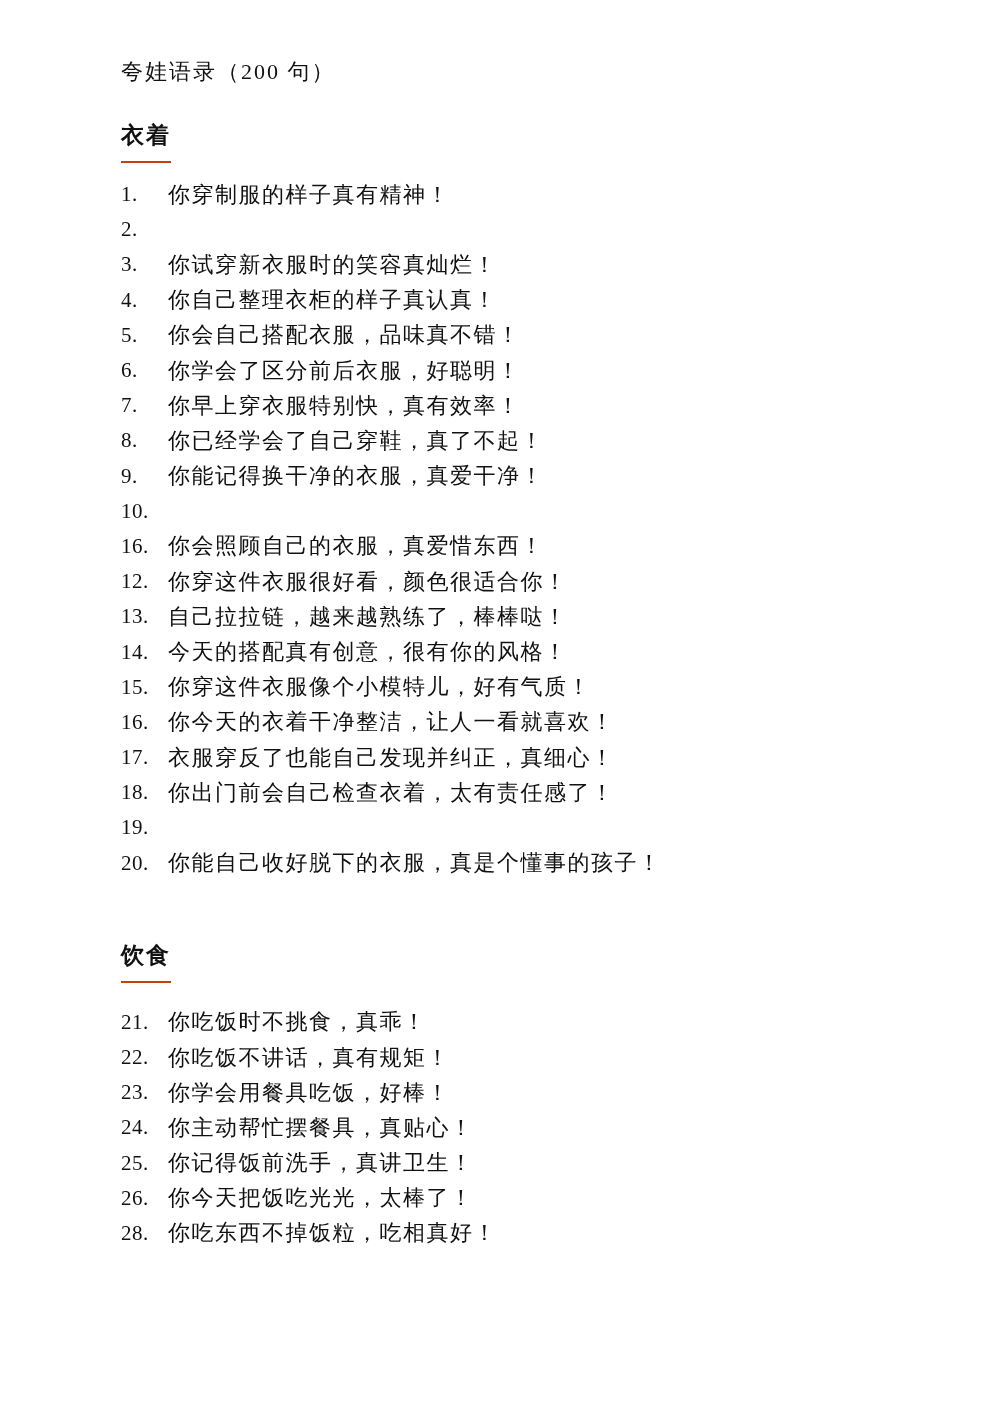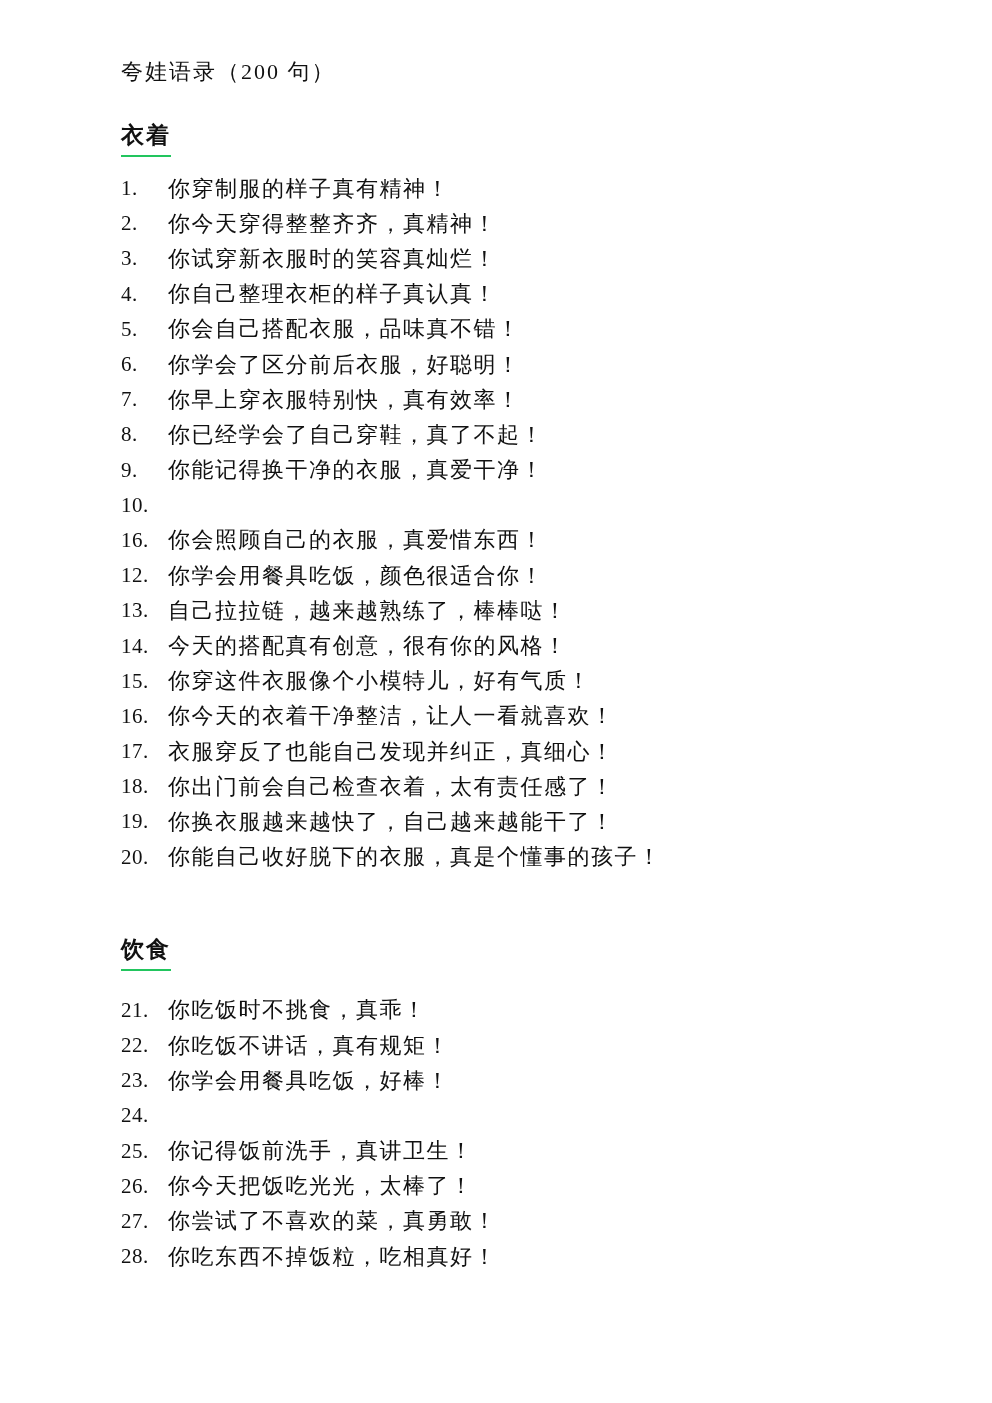--- a/index.html
+++ b/index.html
@@ -31,22 +31,22 @@
   }
   .section-heading {
     margin: 34px 0 0 0;
     font-size: 23px;
     line-height: 30px;
     font-weight: bold;
     letter-spacing: 2px;
   }
   .section-heading .heading-text {
     display: inline-block;
-    border-bottom: 2px solid #22c55e;
-    padding-bottom: 4px;
+    border-bottom: 2px solid #c2410c;
+    padding-bottom: 10px;
   }
   .section-heading.second {
     margin-top: 60px;
   }
   .list {
     margin-top: 14px;
   }
   .list.second {
     margin-top: 22px;
   }
@@ -79,21 +79,20 @@
 
       <div class="list">
 
           <div class="row">
             <span class="num">1.</span>
             <span class="txt">你穿制服的样子真有精神！</span>
           </div>
 
           <div class="row">
             <span class="num">2.</span>
-            <span class="txt">你今天穿得整整齐齐，真精神！</span>
           </div>
 
           <div class="row">
             <span class="num">3.</span>
             <span class="txt">你试穿新衣服时的笑容真灿烂！</span>
           </div>
 
           <div class="row">
             <span class="num">4.</span>
             <span class="txt">你自己整理衣柜的样子真认真！</span>
@@ -128,21 +127,21 @@
             <span class="num">10.</span>
           </div>
 
           <div class="row">
             <span class="num">16.</span>
             <span class="txt">你会照顾自己的衣服，真爱惜东西！</span>
           </div>
 
           <div class="row">
             <span class="num">12.</span>
-            <span class="txt">你学会用餐具吃饭，颜色很适合你！</span>
+            <span class="txt">你穿这件衣服很好看，颜色很适合你！</span>
           </div>
 
           <div class="row">
             <span class="num">13.</span>
             <span class="txt">自己拉拉链，越来越熟练了，棒棒哒！</span>
           </div>
 
           <div class="row">
             <span class="num">14.</span>
             <span class="txt">今天的搭配真有创意，很有你的风格！</span>
@@ -163,21 +162,20 @@
             <span class="txt">衣服穿反了也能自己发现并纠正，真细心！</span>
           </div>
 
           <div class="row">
             <span class="num">18.</span>
             <span class="txt">你出门前会自己检查衣着，太有责任感了！</span>
           </div>
 
           <div class="row">
             <span class="num">19.</span>
-            <span class="txt">你换衣服越来越快了，自己越来越能干了！</span>
           </div>
 
           <div class="row">
             <span class="num">20.</span>
             <span class="txt">你能自己收好脱下的衣服，真是个懂事的孩子！</span>
           </div>
         </div>
     </div>
 
     <div class="section">
@@ -195,36 +193,33 @@
             <span class="txt">你吃饭不讲话，真有规矩！</span>
           </div>
 
           <div class="row">
             <span class="num">23.</span>
             <span class="txt">你学会用餐具吃饭，好棒！</span>
           </div>
 
           <div class="row">
             <span class="num">24.</span>
+            <span class="txt">你主动帮忙摆餐具，真贴心！</span>
           </div>
 
           <div class="row">
             <span class="num">25.</span>
             <span class="txt">你记得饭前洗手，真讲卫生！</span>
           </div>
 
           <div class="row">
             <span class="num">26.</span>
             <span class="txt">你今天把饭吃光光，太棒了！</span>
           </div>
 
-          <div class="row">
-            <span class="num">27.</span>
-            <span class="txt">你尝试了不喜欢的菜，真勇敢！</span>
-          </div>
 
           <div class="row">
             <span class="num">28.</span>
             <span class="txt">你吃东西不掉饭粒，吃相真好！</span>
           </div>
         </div>
     </div>
 
   </div>
 </div>

